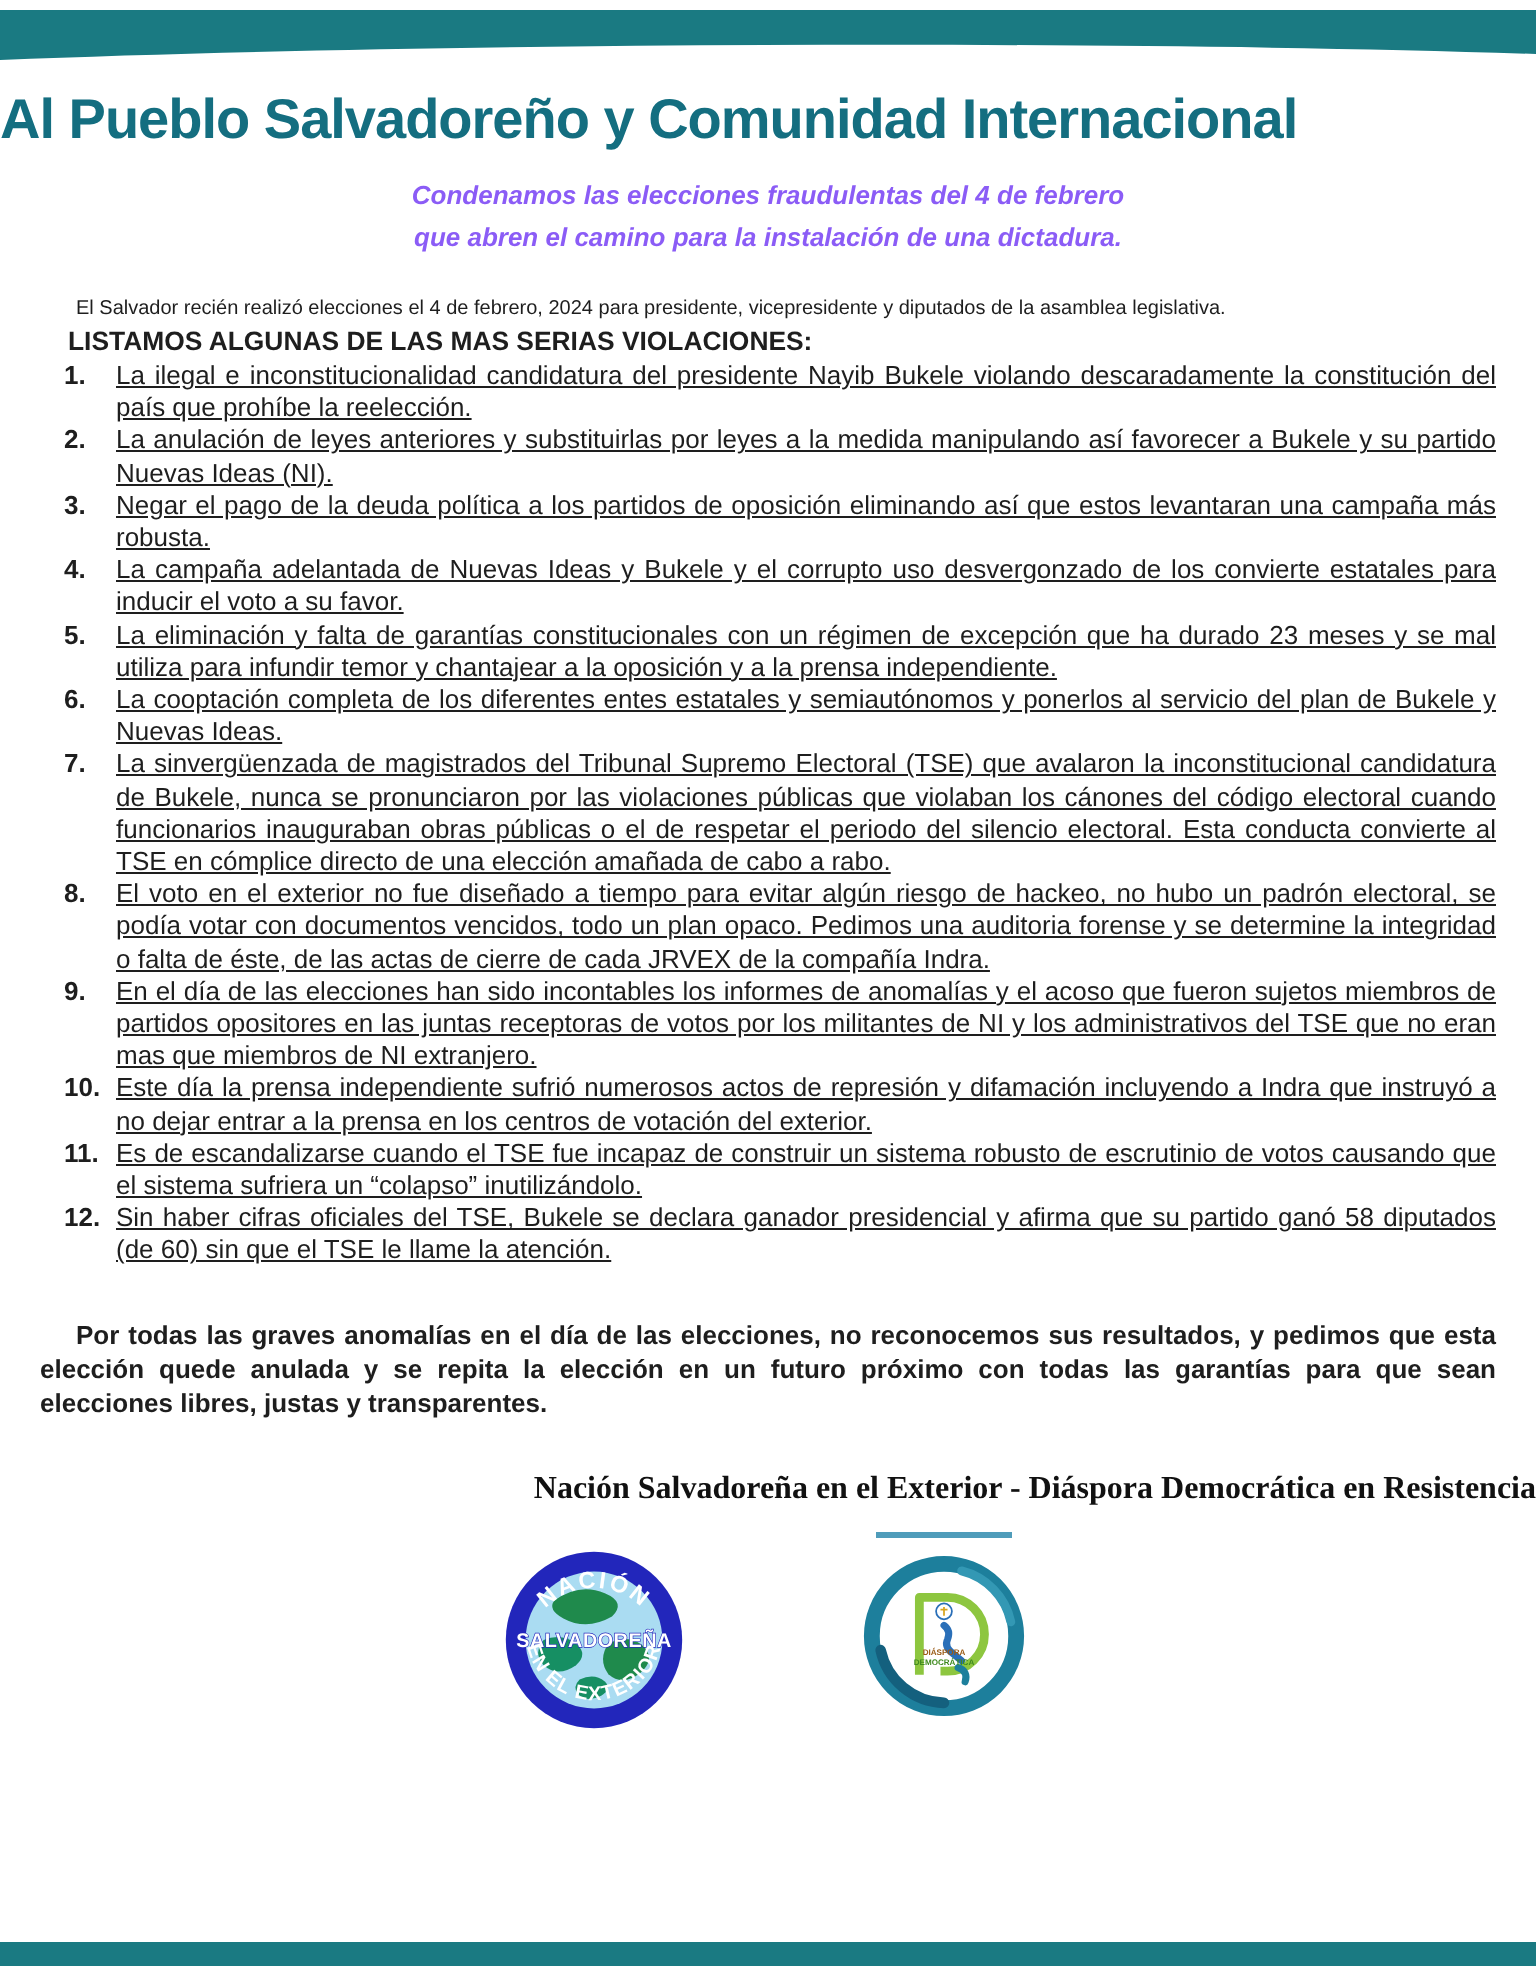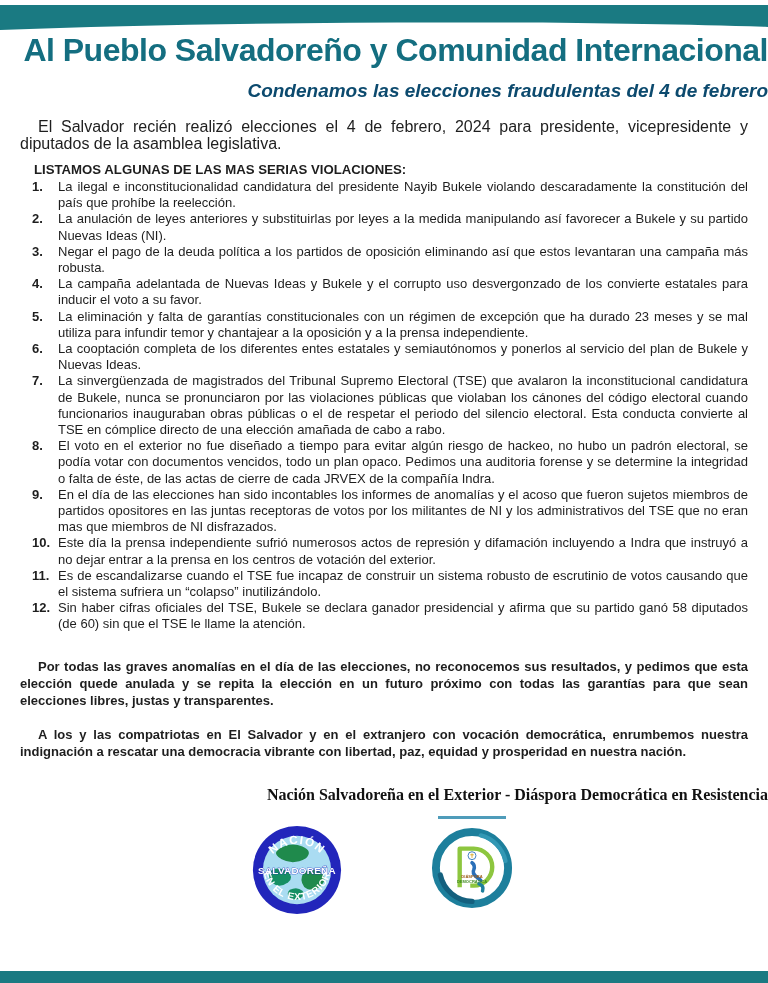--- a/index.html
+++ b/index.html
@@ -2,37 +2,37 @@
 <html><head>
 <meta charset="utf-8">
 <style>
   * { margin:0; padding:0; box-sizing:border-box; }
   html,body { width:768px; height:983px; background:#ffffff; overflow:hidden; }
   body { font-family:"Liberation Sans", sans-serif; color:#1e1e1e; position:relative; }
 
   .banner-svg { display:block; width:768px; height:32px; }
 
   .doc-title {
-    text-align:right; color:#146e80; font-weight:bold;
-    font-size:32px; letter-spacing:-0.5px; margin-top:0;
+    text-align:left; color:#146e80; font-weight:bold;
+    font-size:28px; letter-spacing:-0.5px; margin-top:12px;
   }
   .doc-subtitle {
-    text-align:right; color:#0c4a6e; font-weight:bold; font-style:italic;
-    font-size:19px; line-height:21px; margin-top:11px;
+    text-align:center; color:#8b5cf6; font-weight:bold; font-style:italic;
+    font-size:13px; line-height:21px; margin-top:11px;
   }
 
   .body-col { margin:0 20px; }
-  .intro { margin-top:17px; font-size:16px; line-height:17px; text-align:justify; }
+  .intro { margin-top:17px; font-size:10px; line-height:17px; text-align:justify; }
   .intro p { text-indent:18px; }
 
-  .viol-heading { margin-top:10px; font-size:13.2px; font-weight:bold; text-indent:14px; }
+  .viol-heading { margin-top:0; font-size:13.2px; font-weight:bold; text-indent:14px; }
 
   ol.viol-list { margin-top:2px; list-style:none; counter-reset:viol; font-size:13px; line-height:16.2px; }
   ol.viol-list li {
-    counter-increment:viol; position:relative; padding-left:38px; text-align:justify;
+    counter-increment:viol; position:relative; padding-left:38px; text-align:justify;text-decoration:underline;
   }
   ol.viol-list li::before {
     content:counter(viol) "."; position:absolute; left:12px; font-weight:bold;
   }
 
   .closing { font-size:13px; line-height:17px; text-align:justify;font-weight:bold; }
   .closing-1 { margin-top:25px; text-indent:18px; }
   .closing-2 { margin-top:17px; text-indent:18px; }
 
   .signature {
@@ -55,47 +55,47 @@
 <body>
 
 <svg class="banner-svg" viewBox="0 0 768 32" preserveAspectRatio="none">
   <path d="M0,5 H768 V27 C560,20 230,21 0,30 Z" fill="#1a7a82"></path>
 </svg>
 
 <h1 class="doc-title">Al Pueblo Salvadoreño y Comunidad Internacional</h1>
 
 <div class="doc-subtitle">
   <div>Condenamos las elecciones fraudulentas del 4 de febrero</div>
+  <div>que abren el camino para la instalación de una dictadura.</div>
 </div>
 
 <div class="body-col">
   <div class="intro">
     <p>El Salvador recién realizó elecciones el 4 de febrero, 2024 para presidente, vicepresidente y diputados de la asamblea legislativa.</p>
   </div>
 
   <div class="viol-heading">LISTAMOS ALGUNAS DE LAS MAS SERIAS VIOLACIONES:</div>
 
   <ol class="viol-list">
     <li>La ilegal e inconstitucionalidad candidatura del presidente Nayib Bukele violando descaradamente la constitución del país que prohíbe la reelección.</li>
     <li>La anulación de leyes anteriores y substituirlas por leyes a la medida manipulando así favorecer a Bukele y su partido Nuevas Ideas (NI).</li>
     <li>Negar el pago de la deuda política a los partidos de oposición eliminando así que estos levantaran una campaña más robusta.</li>
     <li>La campaña adelantada de Nuevas Ideas y Bukele y el corrupto uso desvergonzado de los convierte estatales para inducir el voto a su favor.</li>
     <li>La eliminación y falta de garantías constitucionales con un régimen de excepción que ha durado 23 meses y se mal utiliza para infundir temor y chantajear a la oposición y a la prensa independiente.</li>
     <li>La cooptación completa de los diferentes entes estatales y semiautónomos y ponerlos al servicio del plan de Bukele y Nuevas Ideas.</li>
     <li>La sinvergüenzada de magistrados del Tribunal Supremo Electoral (TSE) que avalaron la inconstitucional candidatura de Bukele, nunca se pronunciaron por las violaciones públicas que violaban los cánones del código electoral cuando funcionarios inauguraban obras públicas o el de respetar el periodo del silencio electoral. Esta conducta convierte al TSE en cómplice directo de una elección amañada de cabo a rabo.</li>
     <li>El voto en el exterior no fue diseñado a tiempo para evitar algún riesgo de hackeo, no hubo un padrón electoral, se podía votar con documentos vencidos, todo un plan opaco. Pedimos una auditoria forense y se determine la integridad o falta de éste, de las actas de cierre de cada JRVEX de la compañía Indra.</li>
-    <li>En el día de las elecciones han sido incontables los informes de anomalías y el acoso que fueron sujetos miembros de partidos opositores en las juntas receptoras de votos por los militantes de NI y los administrativos del TSE que no eran mas que miembros de NI disfrazados.</li>
+    <li>En el día de las elecciones han sido incontables los informes de anomalías y el acoso que fueron sujetos miembros de partidos opositores en las juntas receptoras de votos por los militantes de NI y los administrativos del TSE que no eran mas que miembros de NI extranjero.</li>
     <li>Este día la prensa independiente sufrió numerosos actos de represión y difamación incluyendo a Indra que instruyó a no dejar entrar a la prensa en los centros de votación del exterior.</li>
     <li>Es de escandalizarse cuando el TSE fue incapaz de construir un sistema robusto de escrutinio de votos causando que el sistema sufriera un “colapso” inutilizándolo.</li>
     <li>Sin haber cifras oficiales del TSE, Bukele se declara ganador presidencial y afirma que su partido ganó 58 diputados (de 60) sin que el TSE le llame la atención.</li>
   </ol>
 
   <div class="closing">
     <p class="closing-1">Por todas las graves anomalías en el día de las elecciones, no reconocemos sus resultados, y pedimos que esta elección quede anulada y se repita la elección en un futuro próximo con todas las garantías para que sean elecciones libres, justas y transparentes.</p>
-    <p class="closing-2">A los y las compatriotas en El Salvador y en el extranjero con vocación democrática, enrumbemos nuestra indignación a rescatar una democracia vibrante con libertad, paz, equidad y prosperidad en nuestra nación.</p>
   </div>
 </div>
 
 <div class="signature">Nación Salvadoreña en el Exterior - Diáspora Democrática en Resistencia</div>
 
 <div class="logo-row">
 
   <svg class="logo-left" width="90" height="90" viewBox="0 0 100 100">
     <defs>
       <path id="arcTop" d="M15,46 A37,37 0 0 1 85,46" fill="none"></path>

